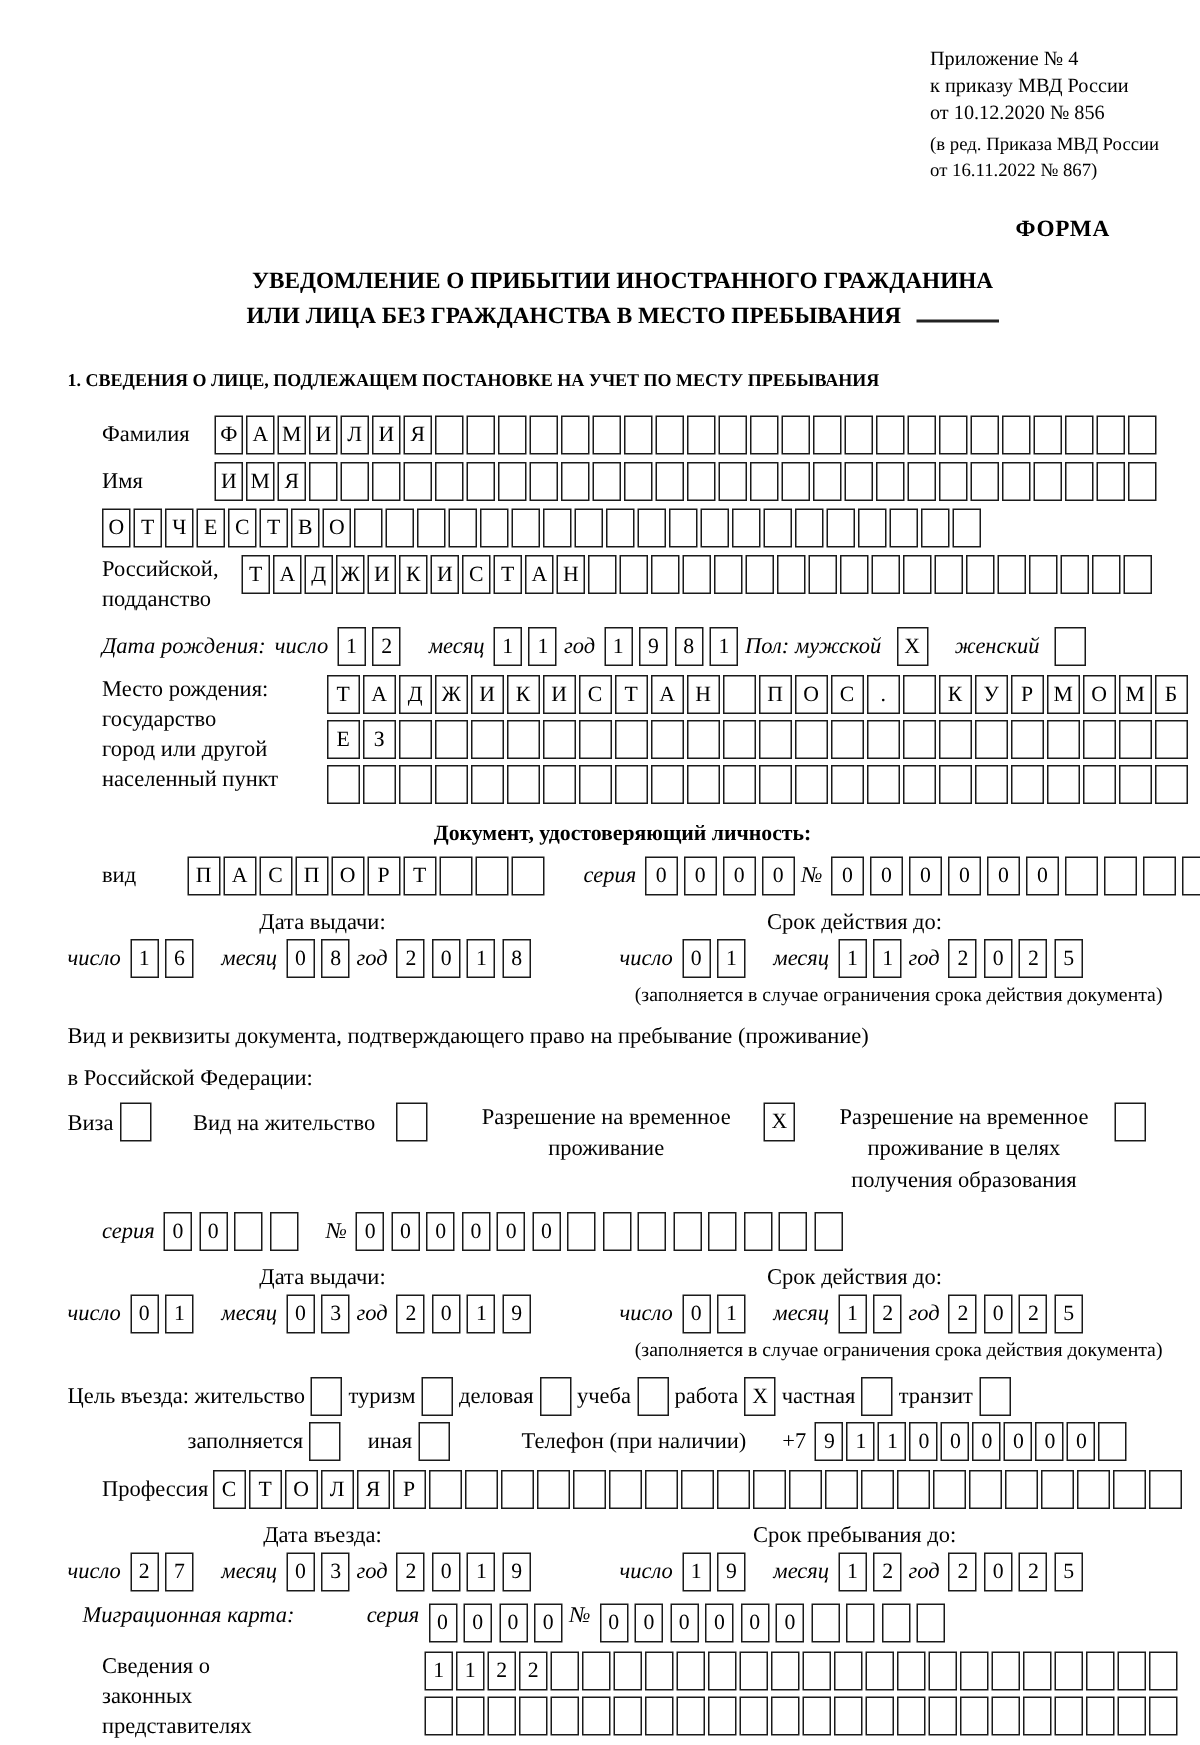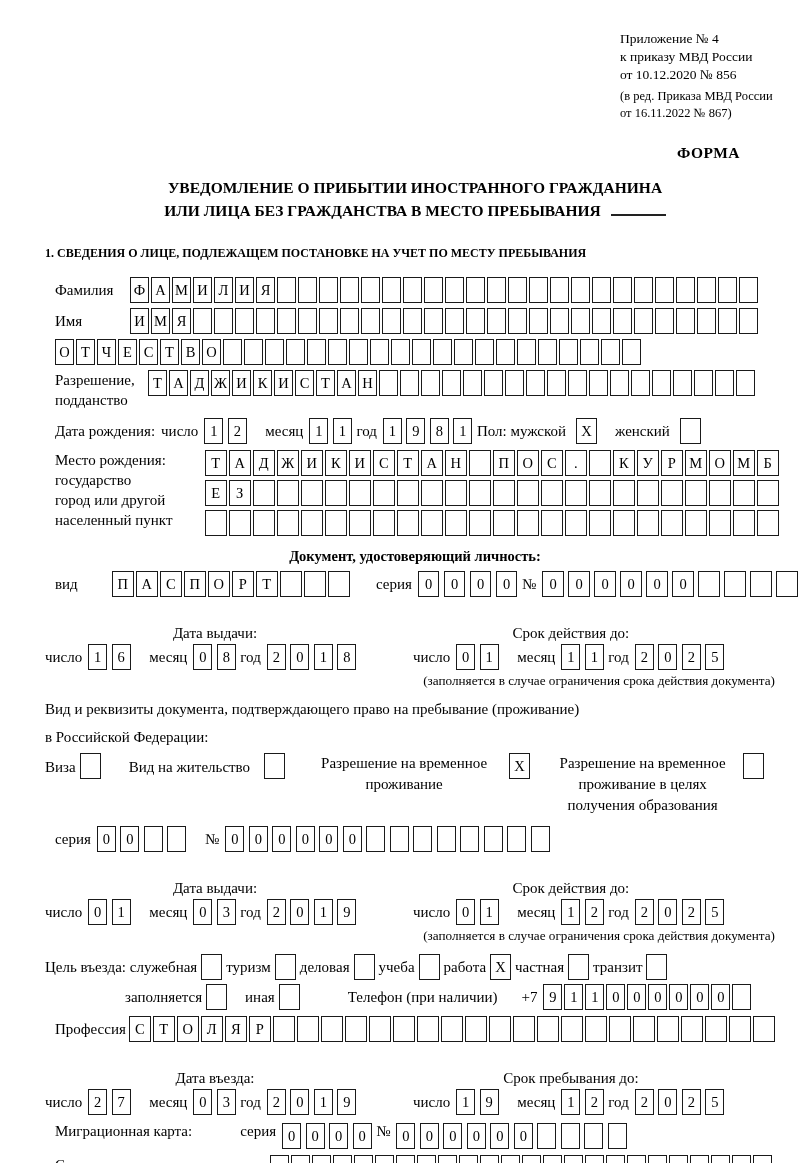--- a/index.html
+++ b/index.html
@@ -4,42 +4,42 @@
 <style>
   html,body{margin:0;padding:0;background:#fff;}
   body{width:800px;min-height:1163px;font-family:"Liberation Serif","DejaVu Serif",serif;color:#000;}
   .page{padding:30px 25px 20px 55px;box-sizing:border-box;width:800px;}
   .top-right{margin-left:565px;width:210px;font-size:13.5px;line-height:18px;}
   .top-right .edition{margin-top:4px;font-size:12.5px;line-height:17px;}
   .forma{text-align:right;font-weight:bold;font-size:15.5px;margin:22px 35px 14px 0;letter-spacing:.5px;}
   .title{text-align:center;font-weight:bold;font-size:15.5px;line-height:23px;margin:8px 0 2px 0;}
   .blank-line{display:inline-block;width:55px;border-bottom:2px solid #222;height:12px;margin-left:10px;}
   .sec-heading{font-weight:bold;font-size:12px;margin:24px 0 16px -10px;}
-  .frow{display:flex;align-items:center;margin-bottom:5px;}
+  .frow{display:flex;align-items:center;margin-bottom:5px;margin-left:13px;}
   .frow.top{align-items:flex-start;}
   .flabel{font-size:15px;flex:0 0 auto;}
   .flabel .l{line-height:20px;}
   .w75{width:75px;}
   .w110{width:112px;}
   .w93{width:93px;}
   .w150{width:150px;}
   .w72{width:74px;}
   .w55{width:57px;}
   .w215{width:215px;}
   .cells{display:flex;flex-wrap:nowrap;}
   .cell{display:inline-flex;align-items:center;justify-content:center;width:19px;height:26px;border:1.6px solid #1a1a1a;margin-right:2px;box-sizing:border-box;font-size:14.5px;background:#fff;flex:0 0 auto;}
   .cells.wide .cell{width:21.5px;margin-right:2.5px;}
   .cells.spaced .cell{margin-right:4.5px;}
   .checkbox{width:21px;height:26px;margin:0 4px;}
   .stack .cells{margin-bottom:4px;}
   .doc-heading{text-align:center;font-weight:bold;font-size:14.5px;margin:8px 0 6px 0;}
-  .inline-label{font-size:15px;margin-right:6px;}
+  .inline-label{font-size:15px;margin-right:6px;font-style:italic;}
   .gap-l{margin-left:14px;}
   .gap-xl{margin-left:24px;}
-  .dates{display:flex;margin-top:28px;}
+  .dates{display:flex;margin-top:10px;}
   .dcol{display:flex;flex-direction:column;}
   .dcol .dhead{font-size:15px;text-align:center;margin-bottom:2px;}
   .dcol .drow{display:flex;align-items:center;}
   .dcol.left{width:340px;margin-left:-10px;}
   .dcol.right{margin-left:28px;}
   .note{font-size:13.2px;text-align:right;margin:3px 0 8px 0;}
   .intro{font-size:15px;line-height:24px;margin:4px 0 2px -10px;}
   .cb-label{font-size:15px;}
   .cb-ml{font-size:15px;text-align:center;line-height:21px;}
   .purpose-row{display:flex;align-items:center;margin:10px 0 2px -10px;}
@@ -170,21 +170,21 @@
         <span class="cell"></span>
         <span class="cell"></span>
         <span class="cell"></span>
         <span class="cell"></span>
         <span class="cell"></span>
       </div>
   </div>
 
   <div class="frow top">
     <div class="flabel w93">
-      <div class="l">Разрешение,</div>
+      <div class="l">Российской,</div>
       <div class="l">подданство</div>
     </div>
     <div class="cells">
         <span class="cell">Т</span>
         <span class="cell">А</span>
         <span class="cell">Д</span>
         <span class="cell">Ж</span>
         <span class="cell">И</span>
         <span class="cell">К</span>
         <span class="cell">И</span>
@@ -503,21 +503,21 @@
             <span class="cell">0</span>
             <span class="cell">2</span>
             <span class="cell">5</span>
           </span>
       </div>
     </div>
   </div>
   <div class="note">(заполняется в случае ограничения срока действия документа)</div>
 
   <div class="purpose-row">
-    <span class="cb-label">Цель въезда: служебная</span>
+    <span class="cb-label">Цель въезда: жительство</span>
     <span class="cell checkbox"></span>
     <span class="cb-label">туризм</span>
     <span class="cell checkbox"></span>
     <span class="cb-label">деловая</span>
     <span class="cell checkbox"></span>
     <span class="cb-label">учеба</span>
     <span class="cell checkbox"></span>
     <span class="cb-label">работа</span>
     <span class="cell checkbox">X</span>
     <span class="cb-label">частная</span>

